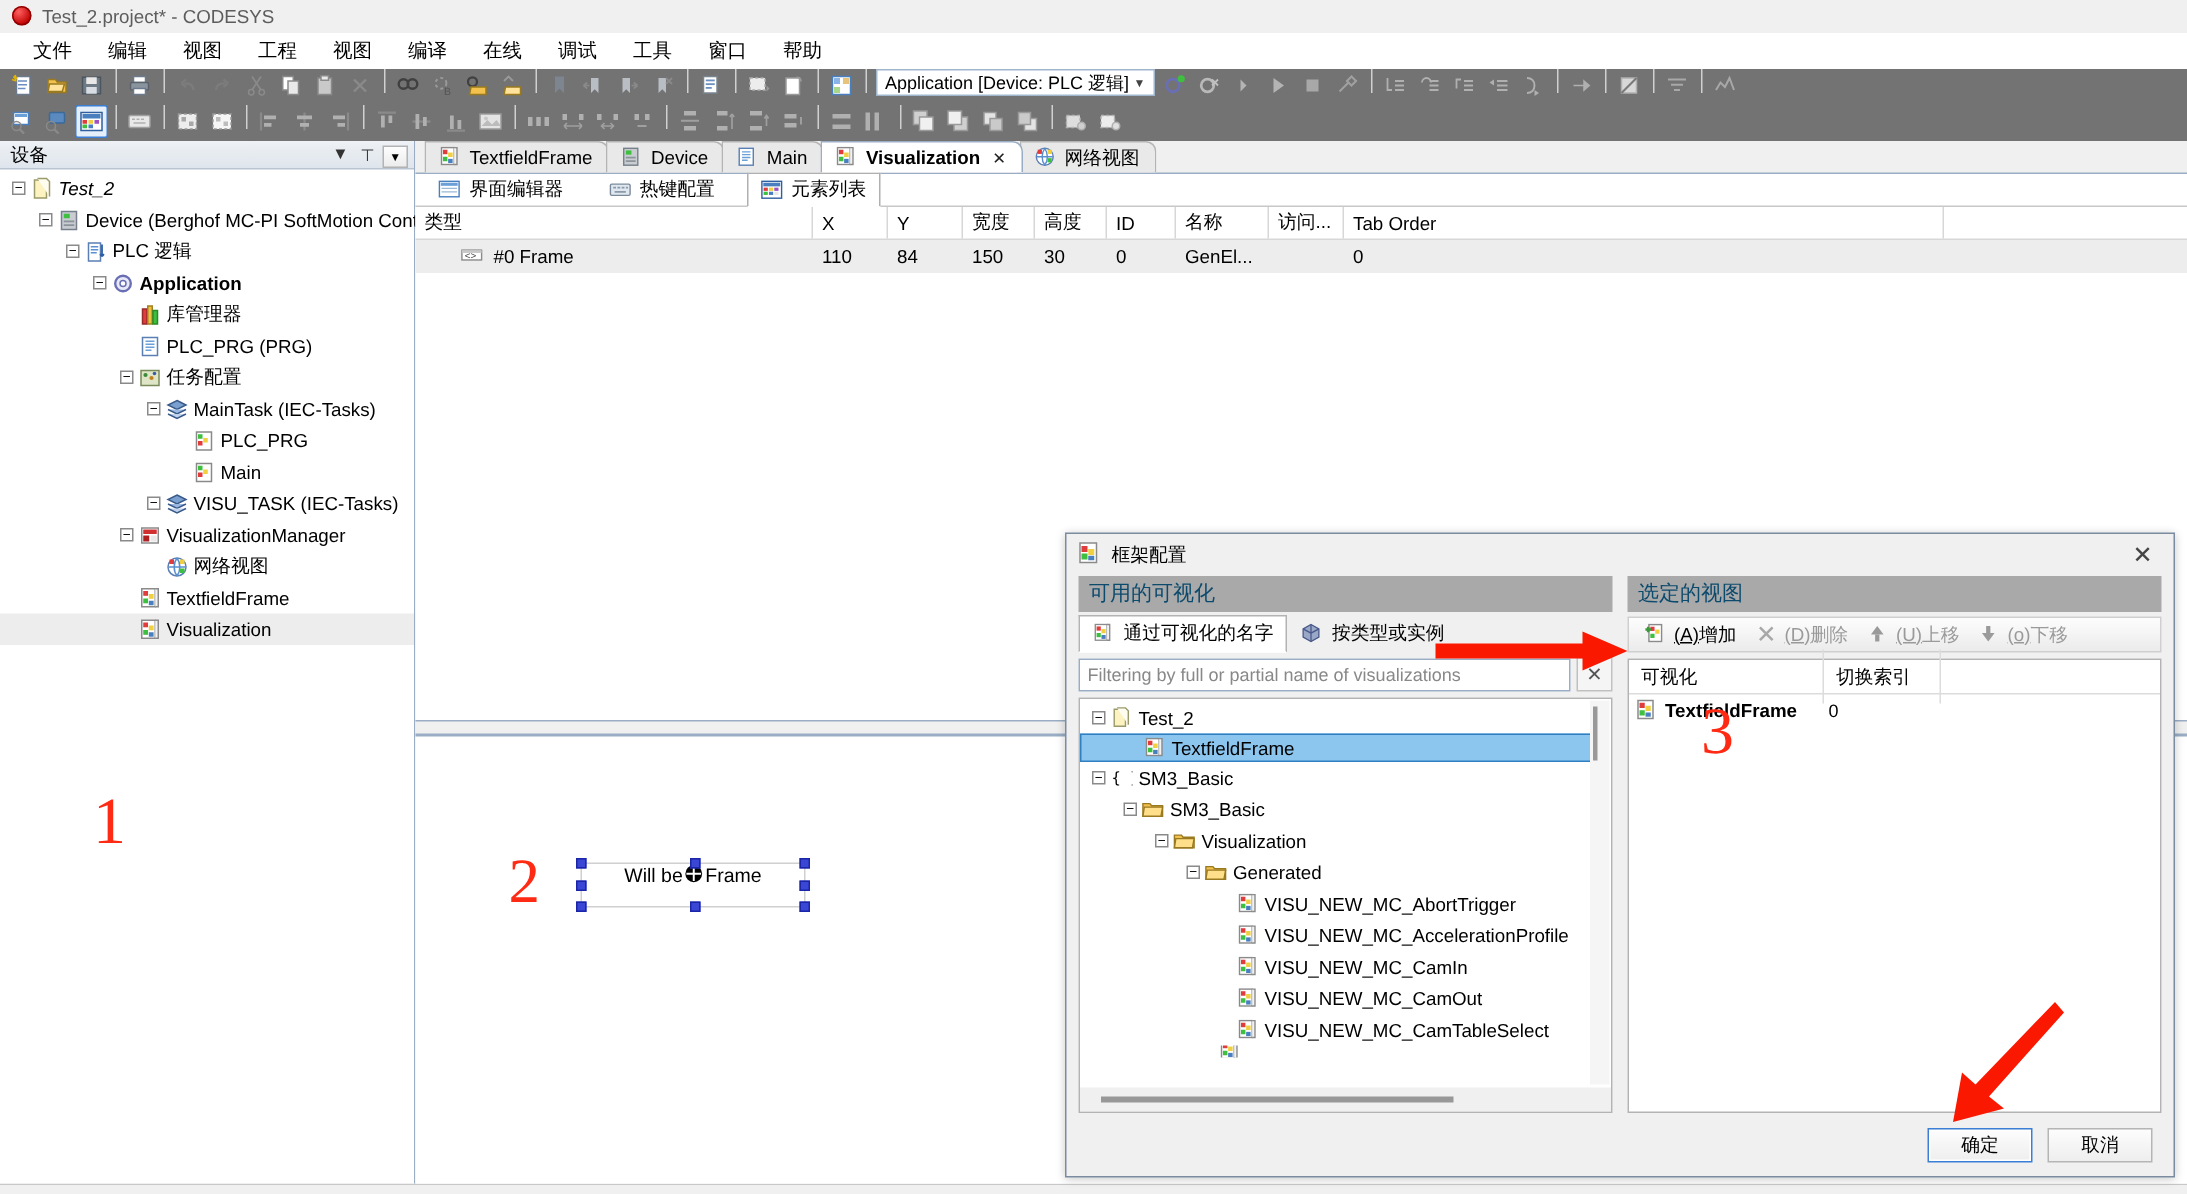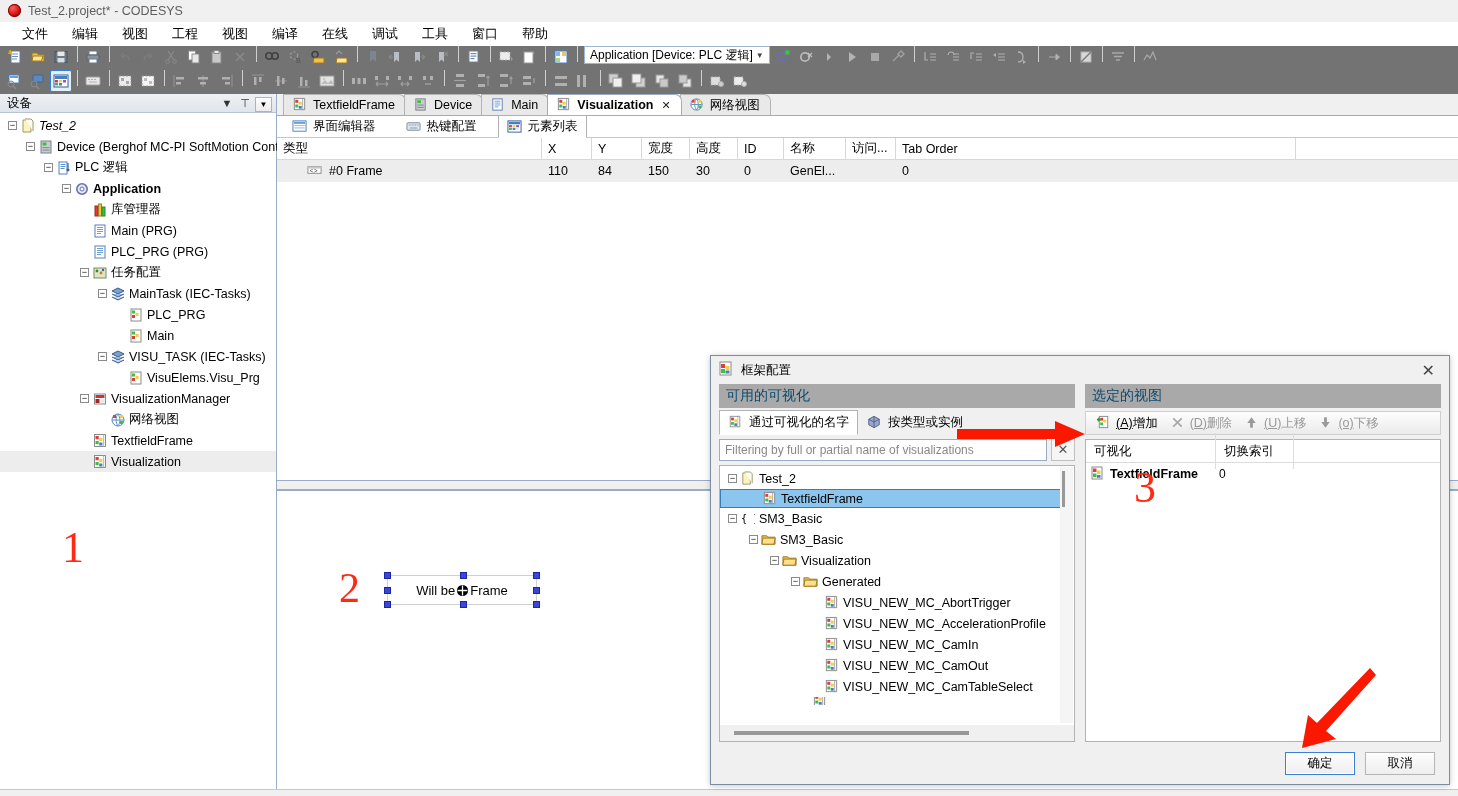--- a/index.html
+++ b/index.html
@@ -124,21 +124,21 @@
   .canvas{ flex:1;background:#fff;position:relative;border-top:1px solid #9aadc4; }
   .hsplit{
     height:10px;background:#f0f0f0;border-top:1px solid #9aadc4;border-bottom:1px solid #9aadc4;
     display:flex;align-items:center;justify-content:center;gap:6px;
   }
   .hsplit .car{ font-size:8px;color:#808080; }
 
   
   .frame-el{
     position:absolute;left:110px;top:84px;width:150px;height:30px;
-    border:1px solid #d0d0d0;display:flex;align-items:center;justify-content:center;
+    border:1px solid #d0d0d0;display:flex;justify-content:center;
     font-size:13px;
   }
   .handle{ position:absolute;width:7px;height:7px;background:#3a47d5;border:1px solid #1b25a8; }
 
   .annot{
     position:absolute;color:#ff2a14;font-size:40px;font-weight:400;
     font-family:"Liberation Serif",serif;line-height:1;
   }
 
   
@@ -743,29 +743,20 @@
             </svg></span>
           <span class="tlabel ">库管理器</span>
         </div>
         <div class="trow">
           <span style="display:inline-block;width:80px;flex:none"></span>
           <span class="exp none"></span>
           <span class="ico"><svg width="16" height="16" viewBox="0 0 16 16">
               <rect x="3" y="2" width="10" height="12" fill="#fff" stroke="#5a7fb5"></rect>
               <path d="M5 4.5h6M5 6.5h6M5 8.5h6M5 10.5h4" stroke="#6b9fd8" stroke-width="1"></path>
             </svg></span>
-          <span class="tlabel ">Main (PRG)</span>
-        </div>
-        <div class="trow">
-          <span style="display:inline-block;width:80px;flex:none"></span>
-          <span class="exp none"></span>
-          <span class="ico"><svg width="16" height="16" viewBox="0 0 16 16">
-              <rect x="3" y="2" width="10" height="12" fill="#fff" stroke="#5a7fb5"></rect>
-              <path d="M5 4.5h6M5 6.5h6M5 8.5h6M5 10.5h4" stroke="#6b9fd8" stroke-width="1"></path>
-            </svg></span>
           <span class="tlabel ">PLC_PRG (PRG)</span>
         </div>
         <div class="trow">
           <span style="display:inline-block;width:80px;flex:none"></span>
           <span class="exp">−</span>
           <span class="ico"><svg width="16" height="16" viewBox="0 0 16 16">
               <rect x="2" y="3" width="12" height="10" fill="#dfe6c8" stroke="#7a8a5a"></rect>
               <circle cx="5" cy="6" r="1.4" fill="#3a8a3a"></circle>
               <circle cx="9" cy="8" r="1.4" fill="#c08020"></circle>
               <circle cx="11" cy="5" r="1.2" fill="#3a5aaa"></circle>
@@ -806,31 +797,20 @@
         </div>
         <div class="trow">
           <span style="display:inline-block;width:98px;flex:none"></span>
           <span class="exp">−</span>
           <span class="ico"><svg width="16" height="16" viewBox="0 0 16 16">
               <path d="M8 2l6 3-6 3-6-3z" fill="#7aa0d0" stroke="#3a5a8a"></path>
               <path d="M2 8l6 3 6-3" fill="#9ab8e0" stroke="#3a5a8a"></path>
               <path d="M2 11l6 3 6-3" fill="#c0d4ee" stroke="#3a5a8a"></path>
             </svg></span>
           <span class="tlabel ">VISU_TASK (IEC-Tasks)</span>
-        </div>
-        <div class="trow">
-          <span style="display:inline-block;width:116px;flex:none"></span>
-          <span class="exp none"></span>
-          <span class="ico"><svg width="16" height="16" viewBox="0 0 16 16">
-              <rect x="3" y="2" width="10" height="12" fill="#fff" stroke="#8a8a8a"></rect>
-              <rect x="4" y="3.5" width="3" height="3" fill="#3fbf3f"></rect>
-              <rect x="4" y="8" width="3" height="3" fill="#e03c3c"></rect>
-              <rect x="7.5" y="6" width="3" height="3" fill="#f0d040"></rect>
-            </svg></span>
-          <span class="tlabel ">VisuElems.Visu_Prg</span>
         </div>
         <div class="trow">
           <span style="display:inline-block;width:80px;flex:none"></span>
           <span class="exp">−</span>
           <span class="ico"><svg width="16" height="16" viewBox="0 0 16 16">
               <rect x="2.5" y="3" width="11" height="10" fill="#fff" stroke="#8a8a8a"></rect>
               <rect x="3.5" y="4" width="9" height="3" fill="#d03030"></rect>
               <rect x="3.5" y="8" width="4" height="4" fill="#b02020"></rect>
               <rect x="8.5" y="8" width="4" height="4" fill="#e8e8e8"></rect>
             </svg></span>

